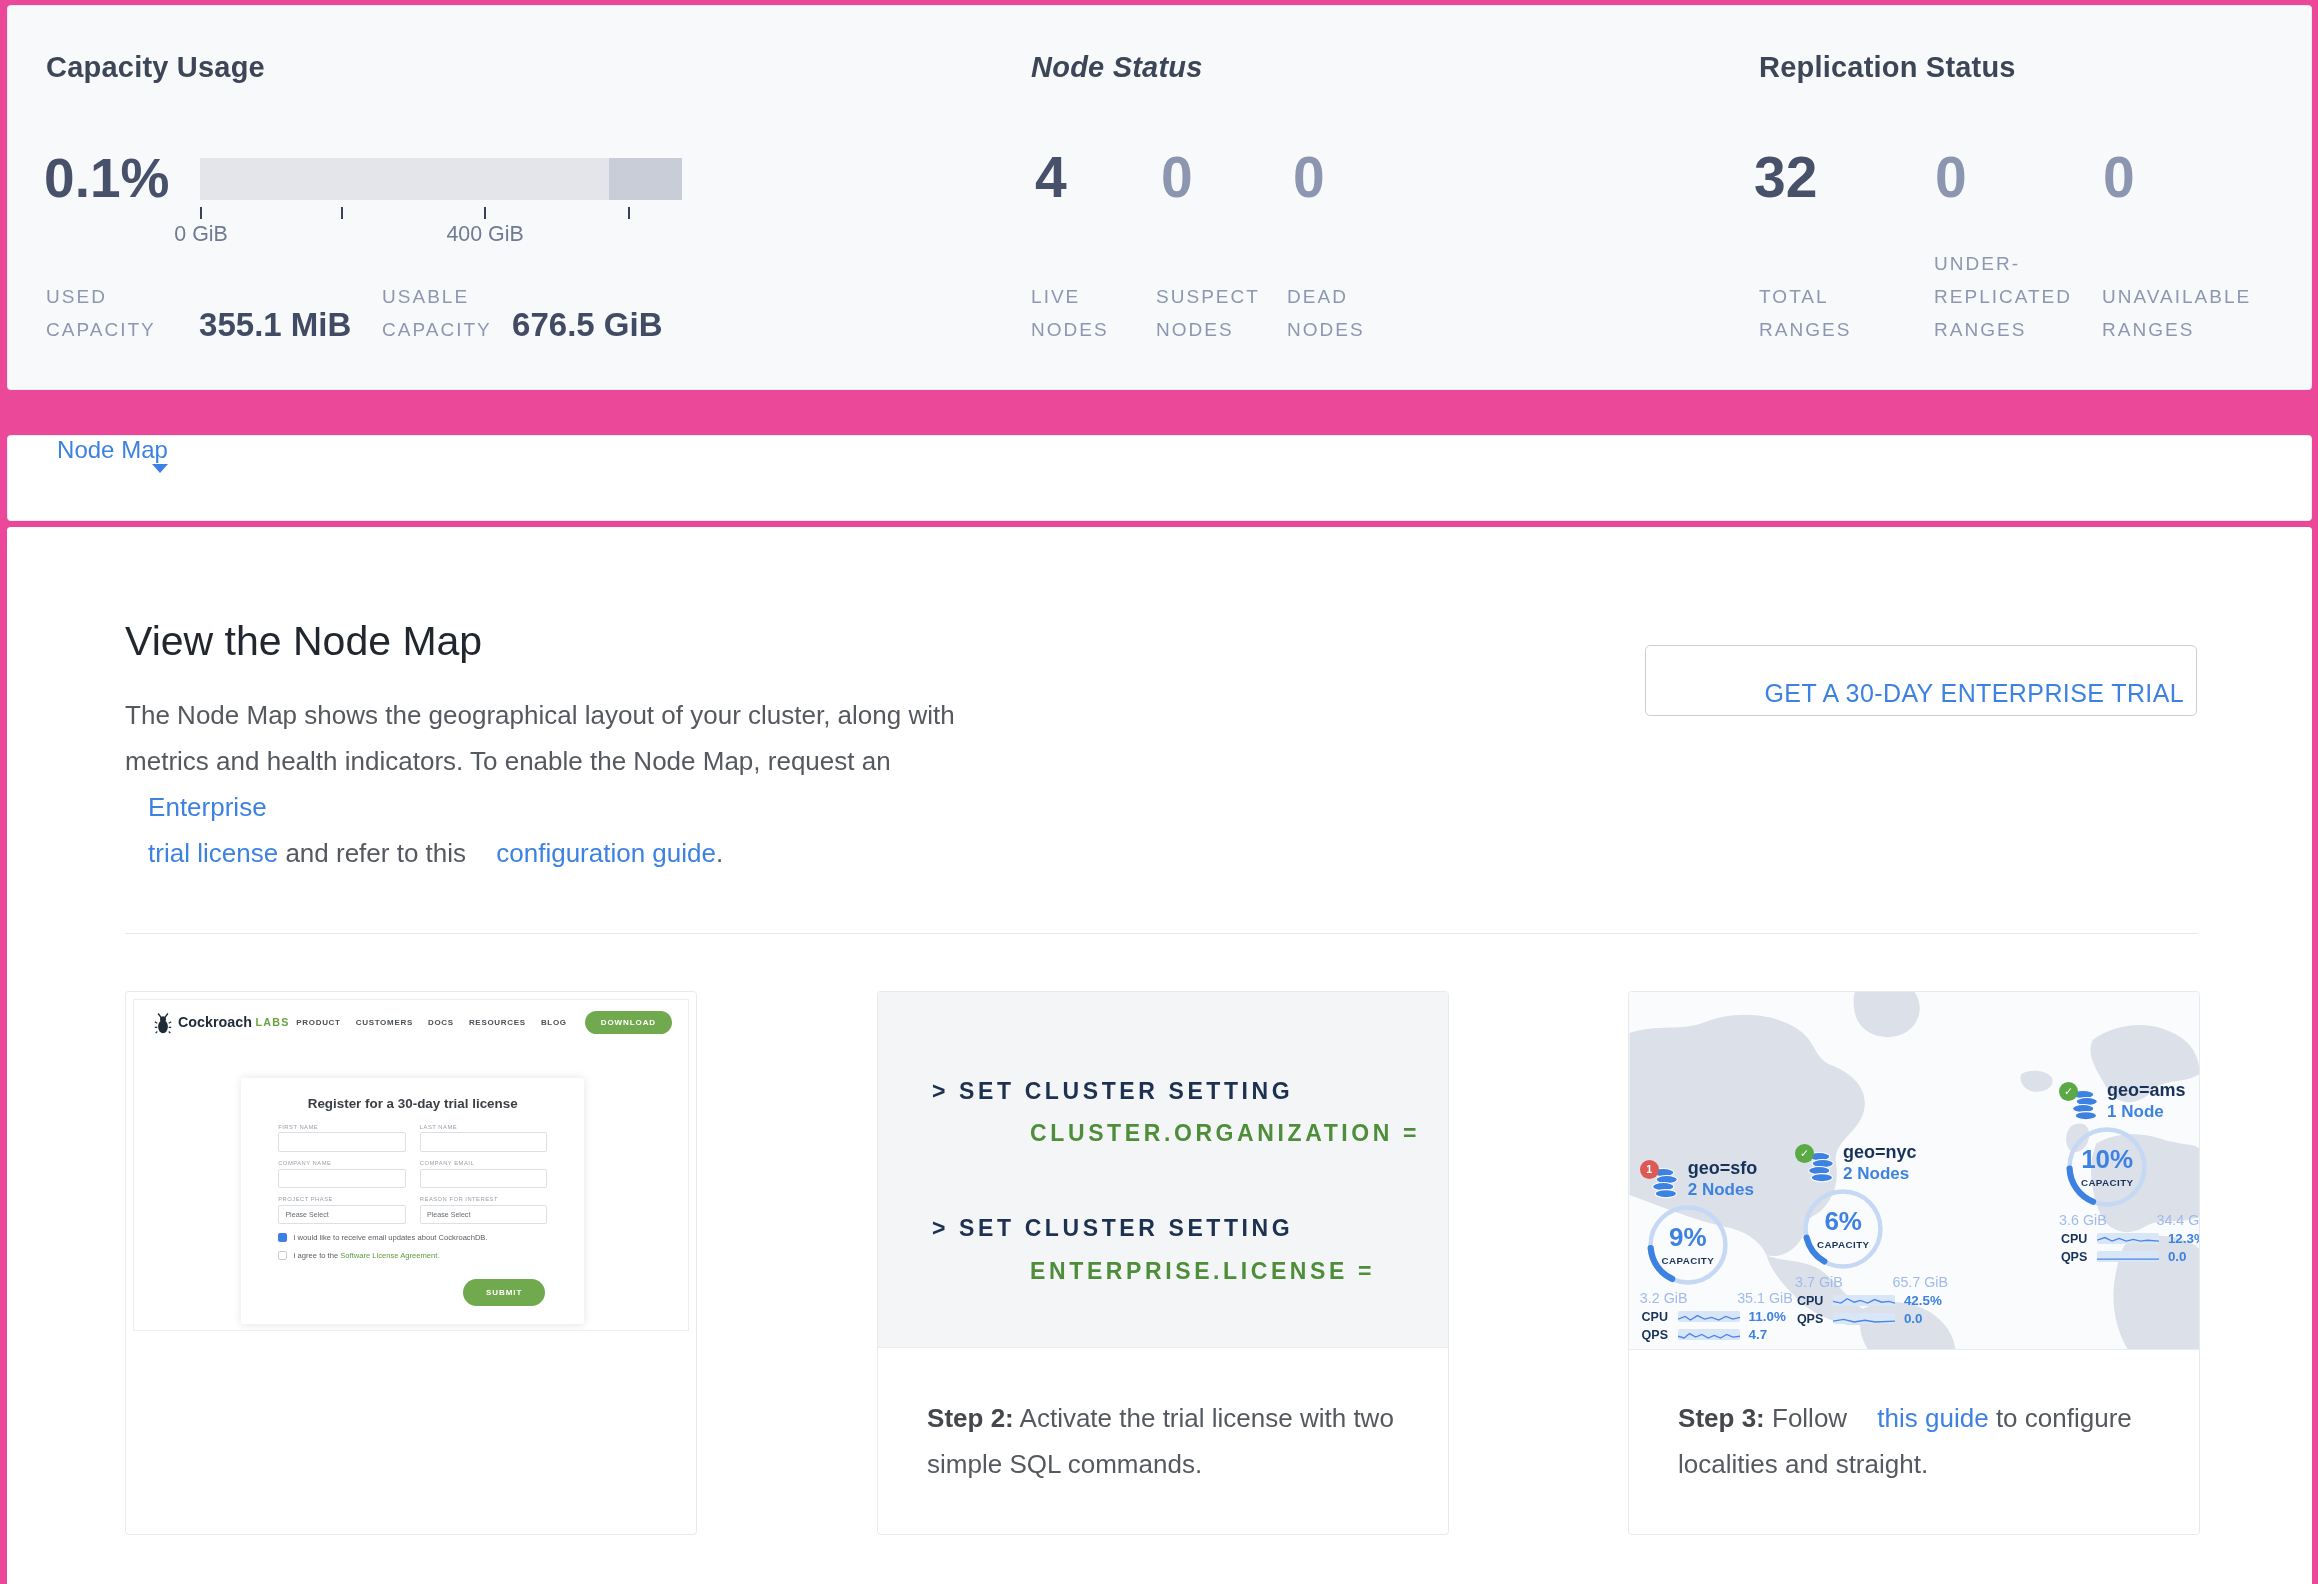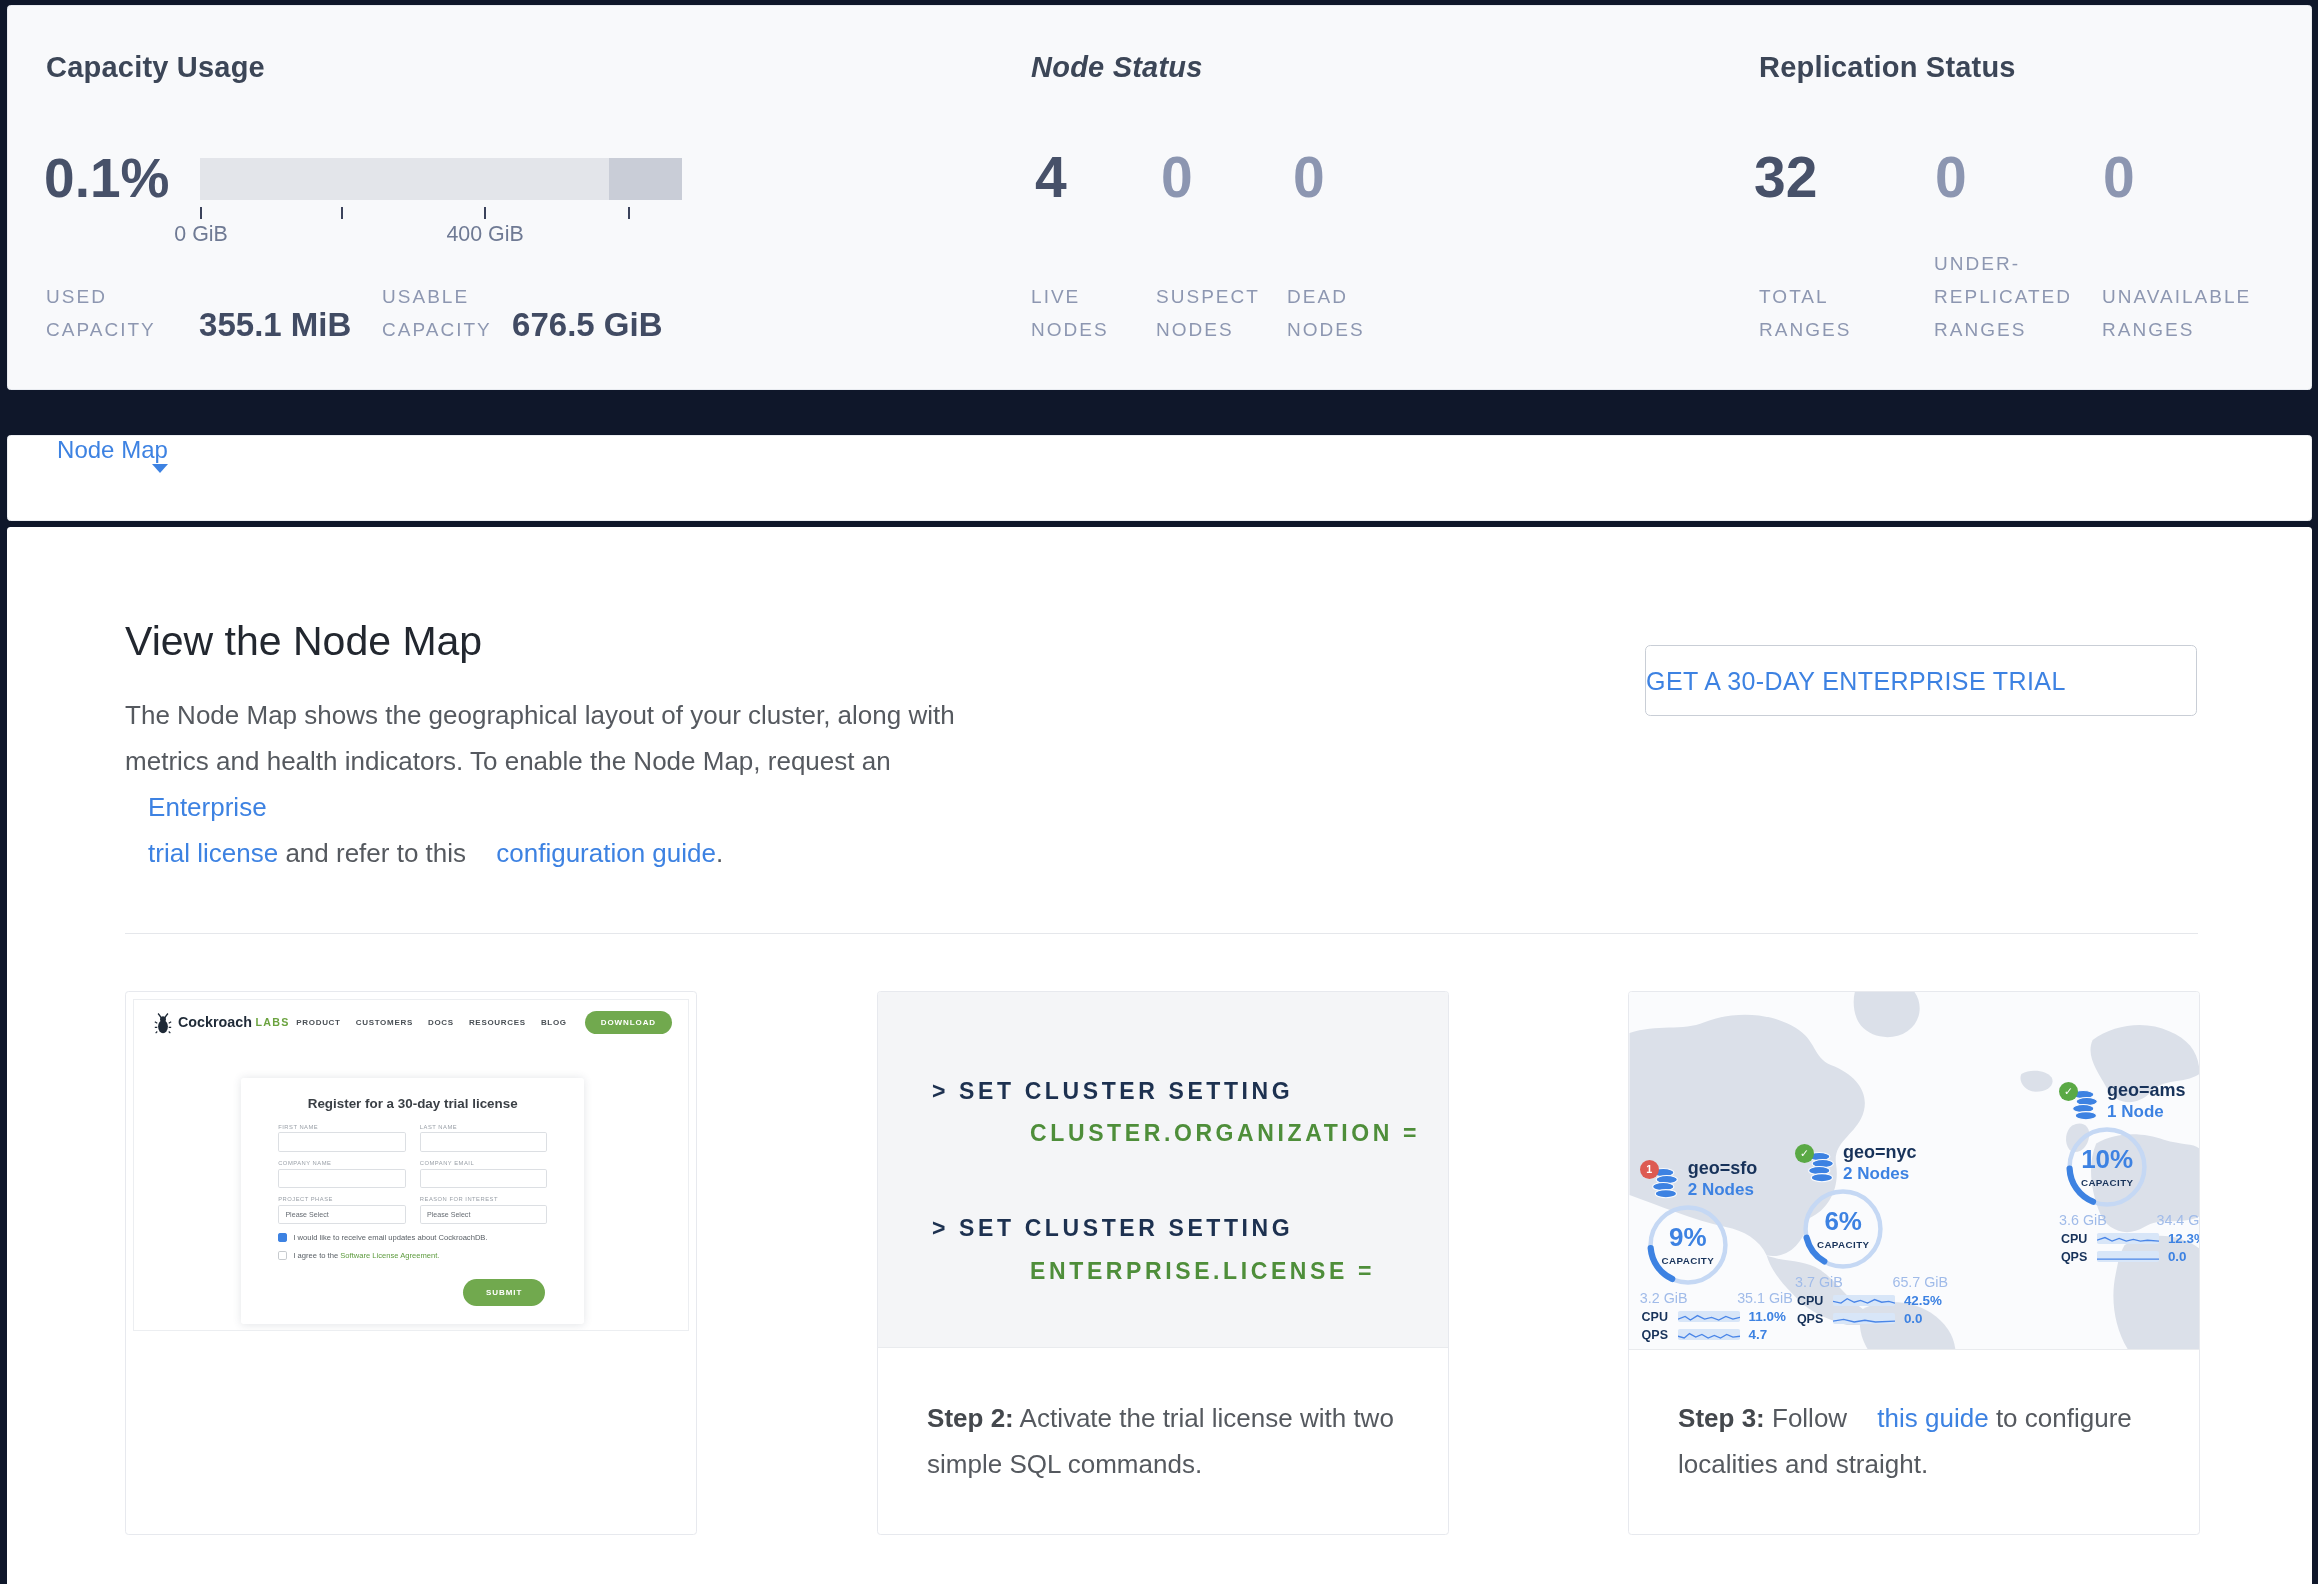--- a/index.html
+++ b/index.html
@@ -1,17 +1,17 @@
 <!DOCTYPE html>
 <html style="font-size:14.3px"><head>
 <meta charset="utf-8">
 <style>
   html,body{margin:0;padding:0;background:#eff1f6;}
   *{box-sizing:border-box;}
-  #app{position:relative;width:2319px;height:1585px;background:#0f172a;overflow:hidden;
+  #app{position:relative;width:2319px;height:1585px;background:#ec4899;overflow:hidden;
        font-family:"Liberation Sans","DejaVu Sans",sans-serif;color:#3e4757;}
   .abs{position:absolute;}
 
   
   #summary-panel{left:7.1px;right:7.1px;top:5.3px;height:385px;background:#f8f9fb;
                  border:0.9px solid #e8ebf0;border-radius:3.6px;}
   .sec-title{font-size:29px;font-weight:700;color:#3c4657;letter-spacing:0.2px;}
   .big-num{font-size:57px;font-weight:700;line-height:1;color:#475169;}
   .big-num.muted{color:#8c96b1;}
   .big-pct{font-size:55px;font-weight:700;line-height:1;color:#475169;}
@@ -30,22 +30,22 @@
               border-right:8px solid transparent;border-top:9.8px solid #3d82e2;margin-left:27px;}
 
   
   #content{left:7.1px;right:7.1px;top:527px;bottom:0;background:#fff;border-radius:3.6px 3.6px 0 0;}
   #page-heading{font-size:41px;font-weight:500;color:#22272f;line-height:1;}
   .para{font-size:26px;line-height:46px;color:#55595f;}
   .seg-link{color:#3d82e2;text-decoration:none;cursor:pointer;margin-left:23px;}
   .seg-b{font-weight:700;color:#44484d;}
   .seg-green{color:#5d9b3e;}
   #trial-btn{width:552px;height:71px;background:#fff;border:0.9px solid #c9ced6;border-radius:5.3px;
-             color:#3d82e2;font-size:25px;font-weight:500;letter-spacing:0.4px;text-align:left;
-             line-height:70px;cursor:pointer;font-family:inherit;padding:0;}
+             color:#3d82e2;font-size:25px;font-weight:500;letter-spacing:0.4px;text-align:right;
+             line-height:70px;cursor:pointer;font-family:inherit;padding:12px;}
   #divider{height:0.9px;background:#e5e7eb;}
 
   .card{position:absolute;top:464px;width:572px;height:544px;background:#fff;
         border:0.9px solid #e7e9ee;border-radius:3.6px;}
   .caption{position:absolute;left:49px;right:36px;top:403px;font-size:26px;line-height:46px;color:#55595f;}
 
   
   #mini-site{position:absolute;left:7.1px;top:7.1px;right:7.1px;height:332px;border:0.9px solid #eceef1;
              background:#fff;overflow:hidden;}
   #mini-header{position:absolute;left:0;right:0;top:0;height:45px;background:#fff;}

